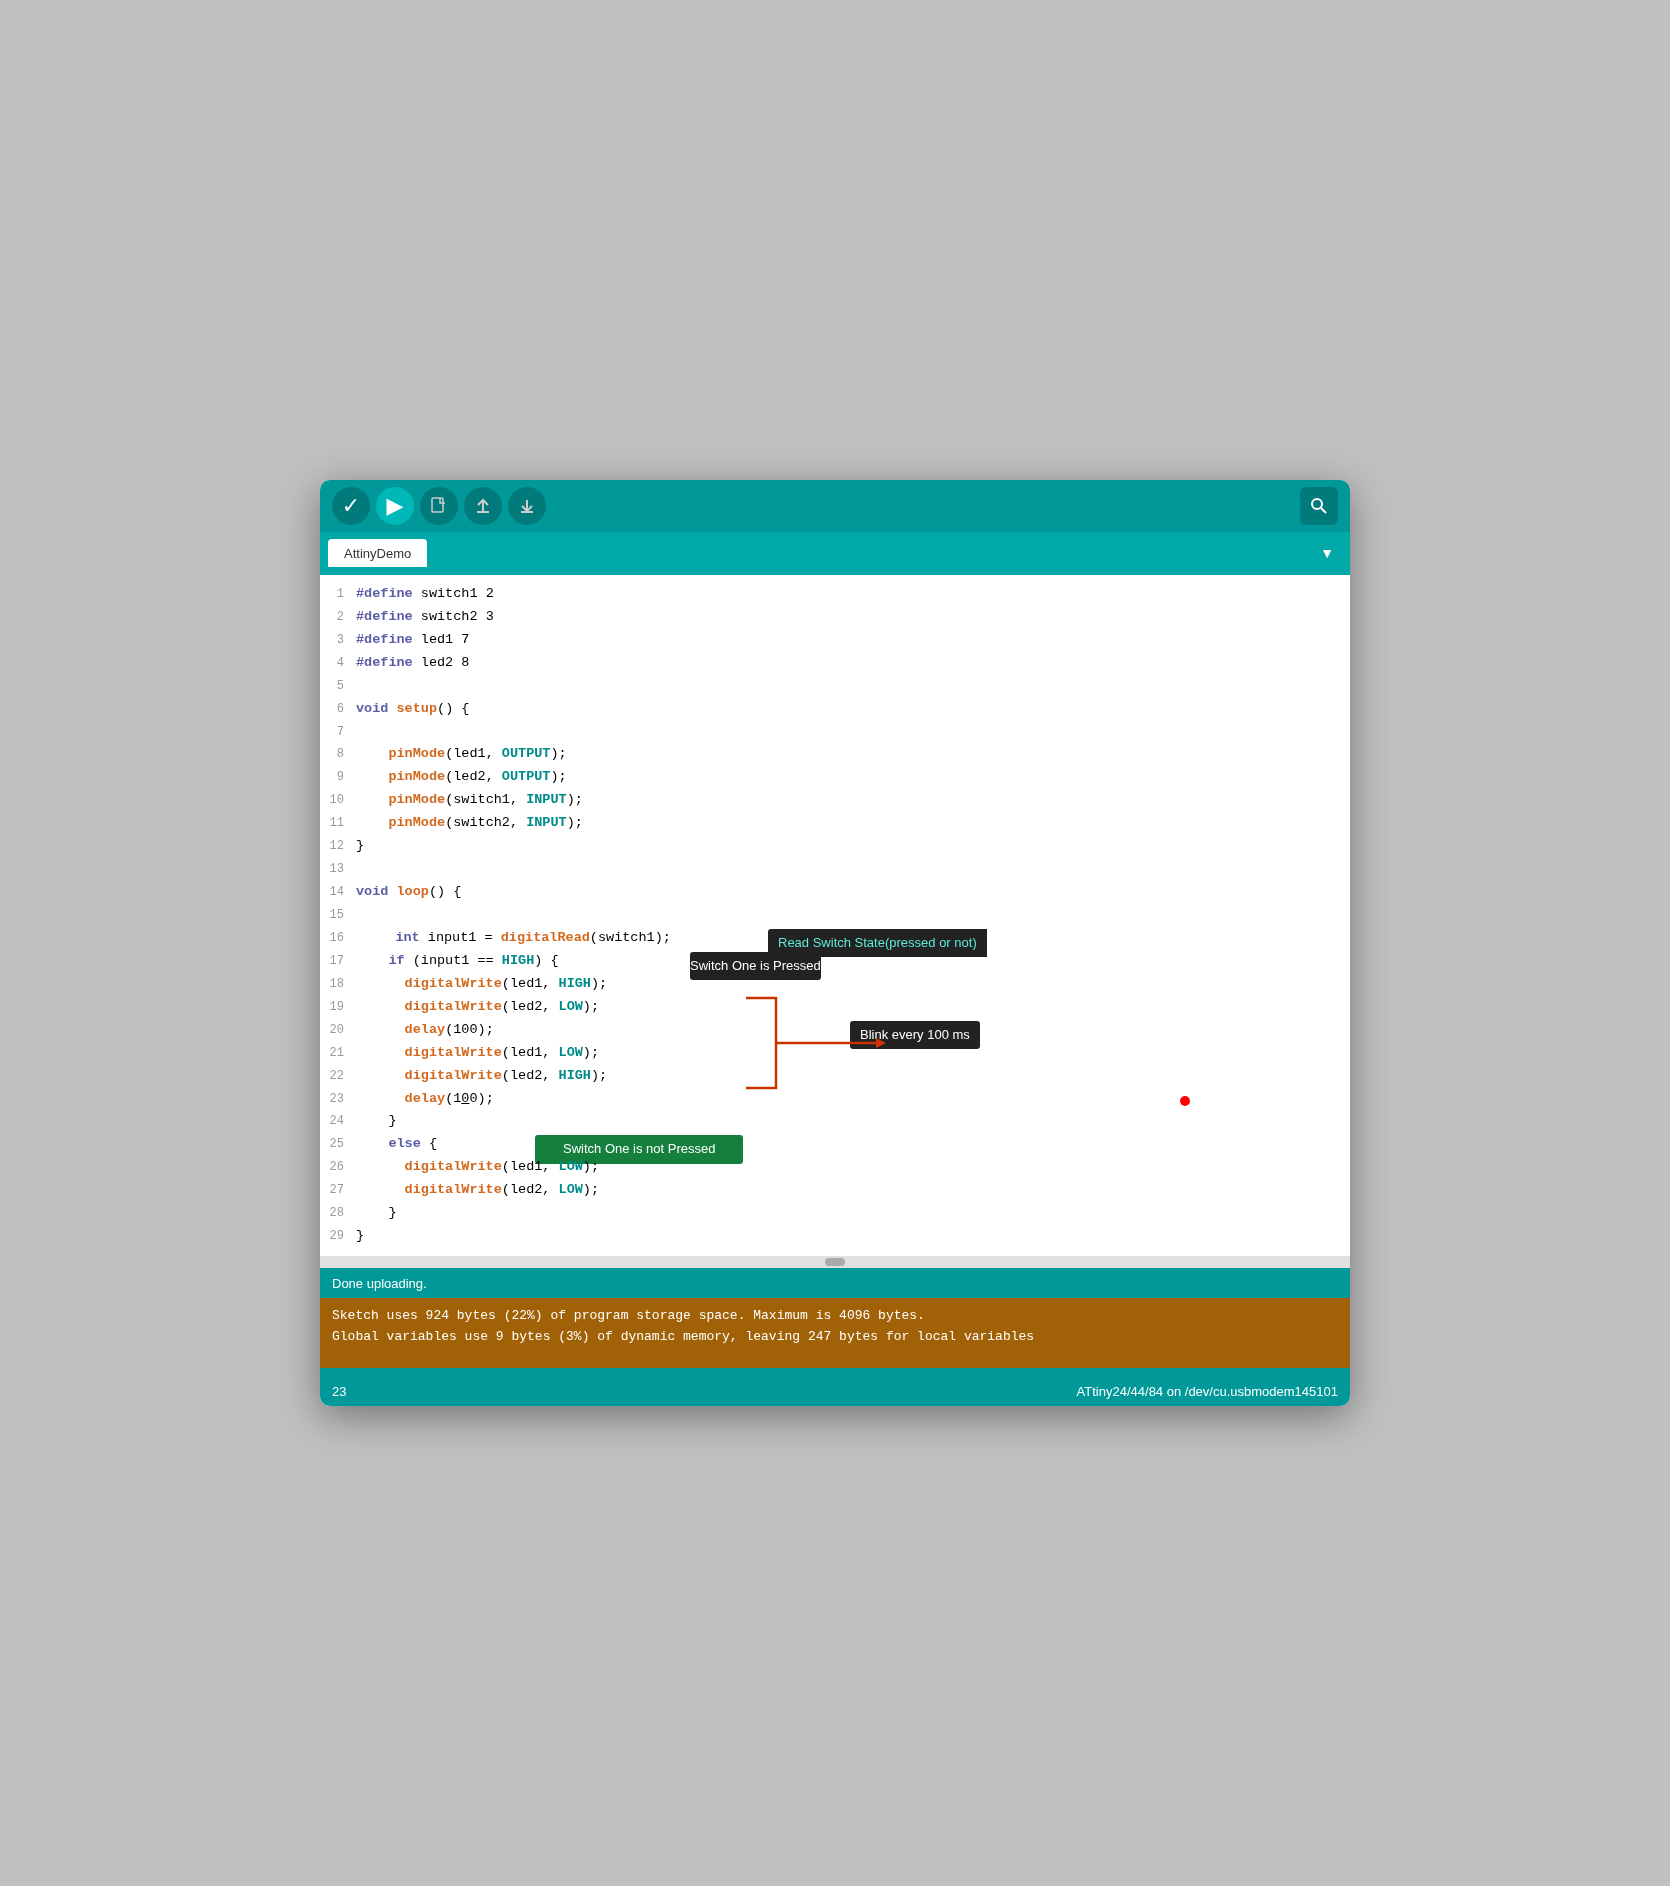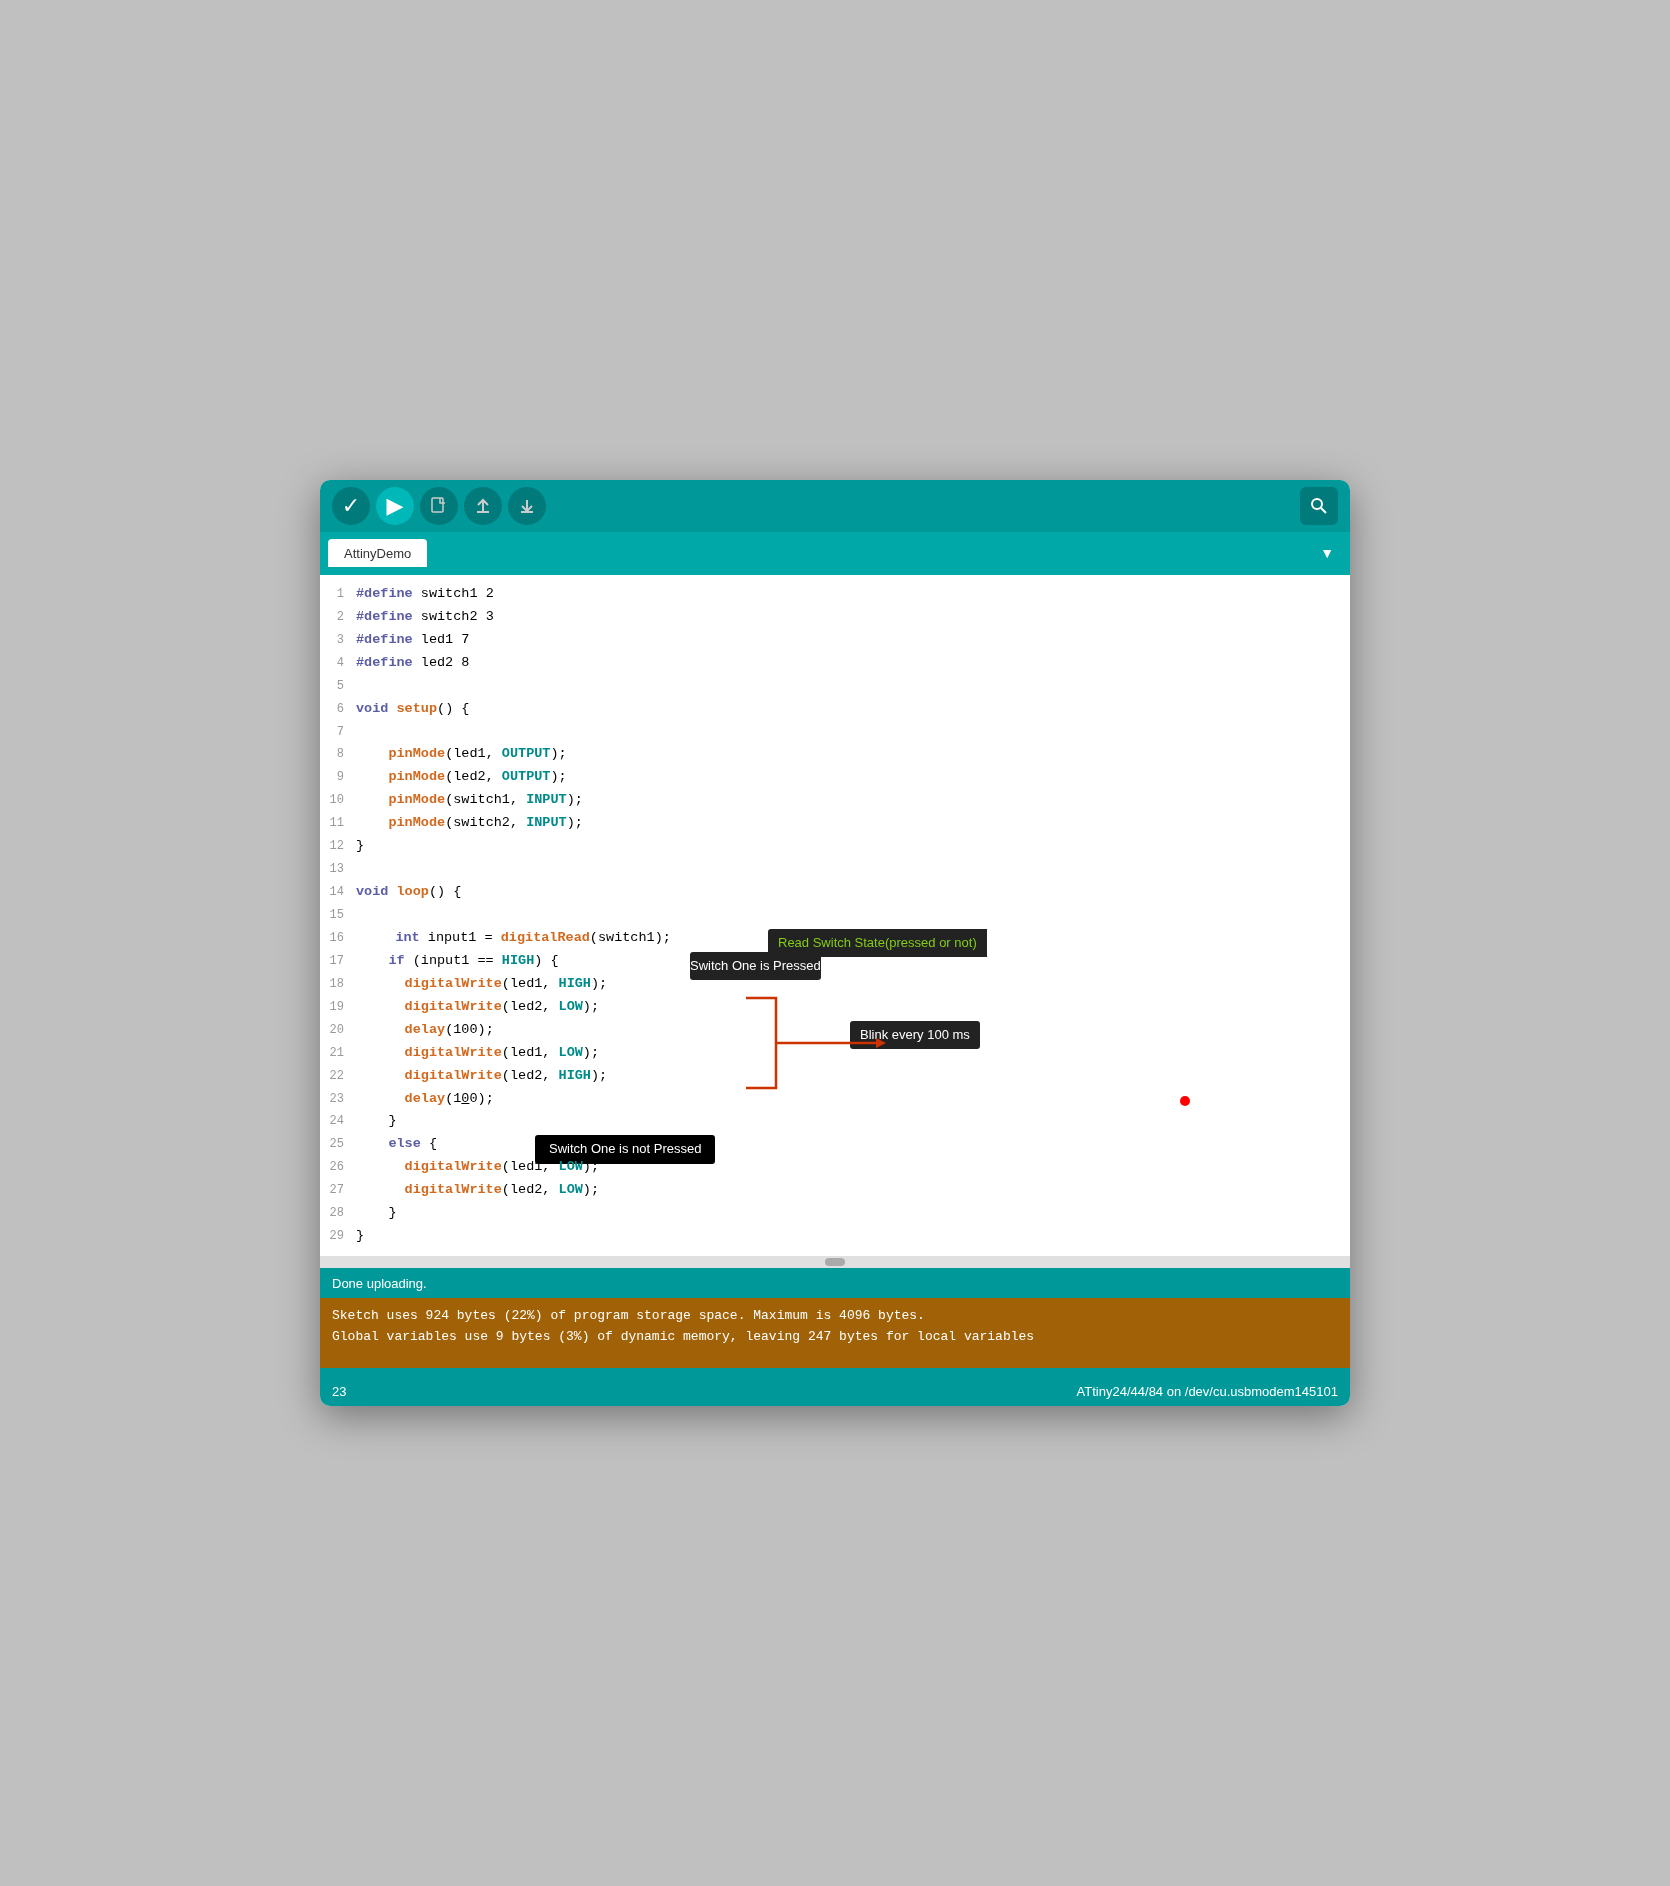--- a/index.html
+++ b/index.html
@@ -320,21 +320,21 @@
     </div>
 
     <div class="code-line">
       <span class="line-num">15</span>
       <span class="code-content"> </span>
     </div>
 
     <div class="code-line" style="position:relative;">
       <span class="line-num">16</span>
       <span class="code-content">    <span class="kw-int">int</span> input1 = <span class="fn-name">digitalRead</span>(switch1);</span>
-      <span style="position:absolute; left: 448px; top: 2px; background:#222; color:#84cc16; padding:3px 10px; border-radius:3px; font-family:-apple-system,sans-serif; font-size:13px; white-space:nowrap; border-right: 3px solid white;">Read Switch State(pressed or not)</span>
+      <span style="position:absolute; left: 448px; top: 2px; background:#222; color:#5eead4; padding:3px 10px; border-radius:3px; font-family:-apple-system,sans-serif; font-size:13px; white-space:nowrap; border-right: 3px solid white;">Read Switch State(pressed or not)</span>
     </div>
 
     <div class="code-line" style="position:relative;">
       <span class="line-num">17</span>
       <span class="code-content">    <span class="kw-if">if</span> (input1 == <span class="constant">HIGH</span>) {</span>
       <span style="position:absolute; left: 370px; top: 2px; background:#222; color:white; padding:3px 0; border-radius:3px; font-family:-apple-system,sans-serif; font-size:13px; white-space:nowrap;">Switch One is Pressed</span>
     </div>
 
     <div class="code-line">
       <span class="line-num">18</span>
@@ -370,21 +370,21 @@
     </div>
 
     <div class="code-line">
       <span class="line-num">24</span>
       <span class="code-content">    }</span>
     </div>
 
     <div class="code-line" style="position:relative;">
       <span class="line-num">25</span>
       <span class="code-content">    <span class="kw-else">else</span> {</span>
-      <span style="position:absolute; left: 215px; top: 2px; background:#000000; color:white; padding:3px 14px; border-radius:3px; font-family:-apple-system,sans-serif; font-size:13px; white-space:nowrap;">Switch One is not Pressed</span>
+      <span style="position:absolute; left: 215px; top: 2px; background:#15803d; color:white; padding:3px 28px; border-radius:3px; font-family:-apple-system,sans-serif; font-size:13px; white-space:nowrap;">Switch One is not Pressed</span>
     </div>
 
     <div class="code-line">
       <span class="line-num">26</span>
       <span class="code-content">      <span class="fn-name">digitalWrite</span>(led1, <span class="constant">LOW</span>);</span>
     </div>
 
     <div class="code-line">
       <span class="line-num">27</span>
       <span class="code-content">      <span class="fn-name">digitalWrite</span>(led2, <span class="constant">LOW</span>);</span>

